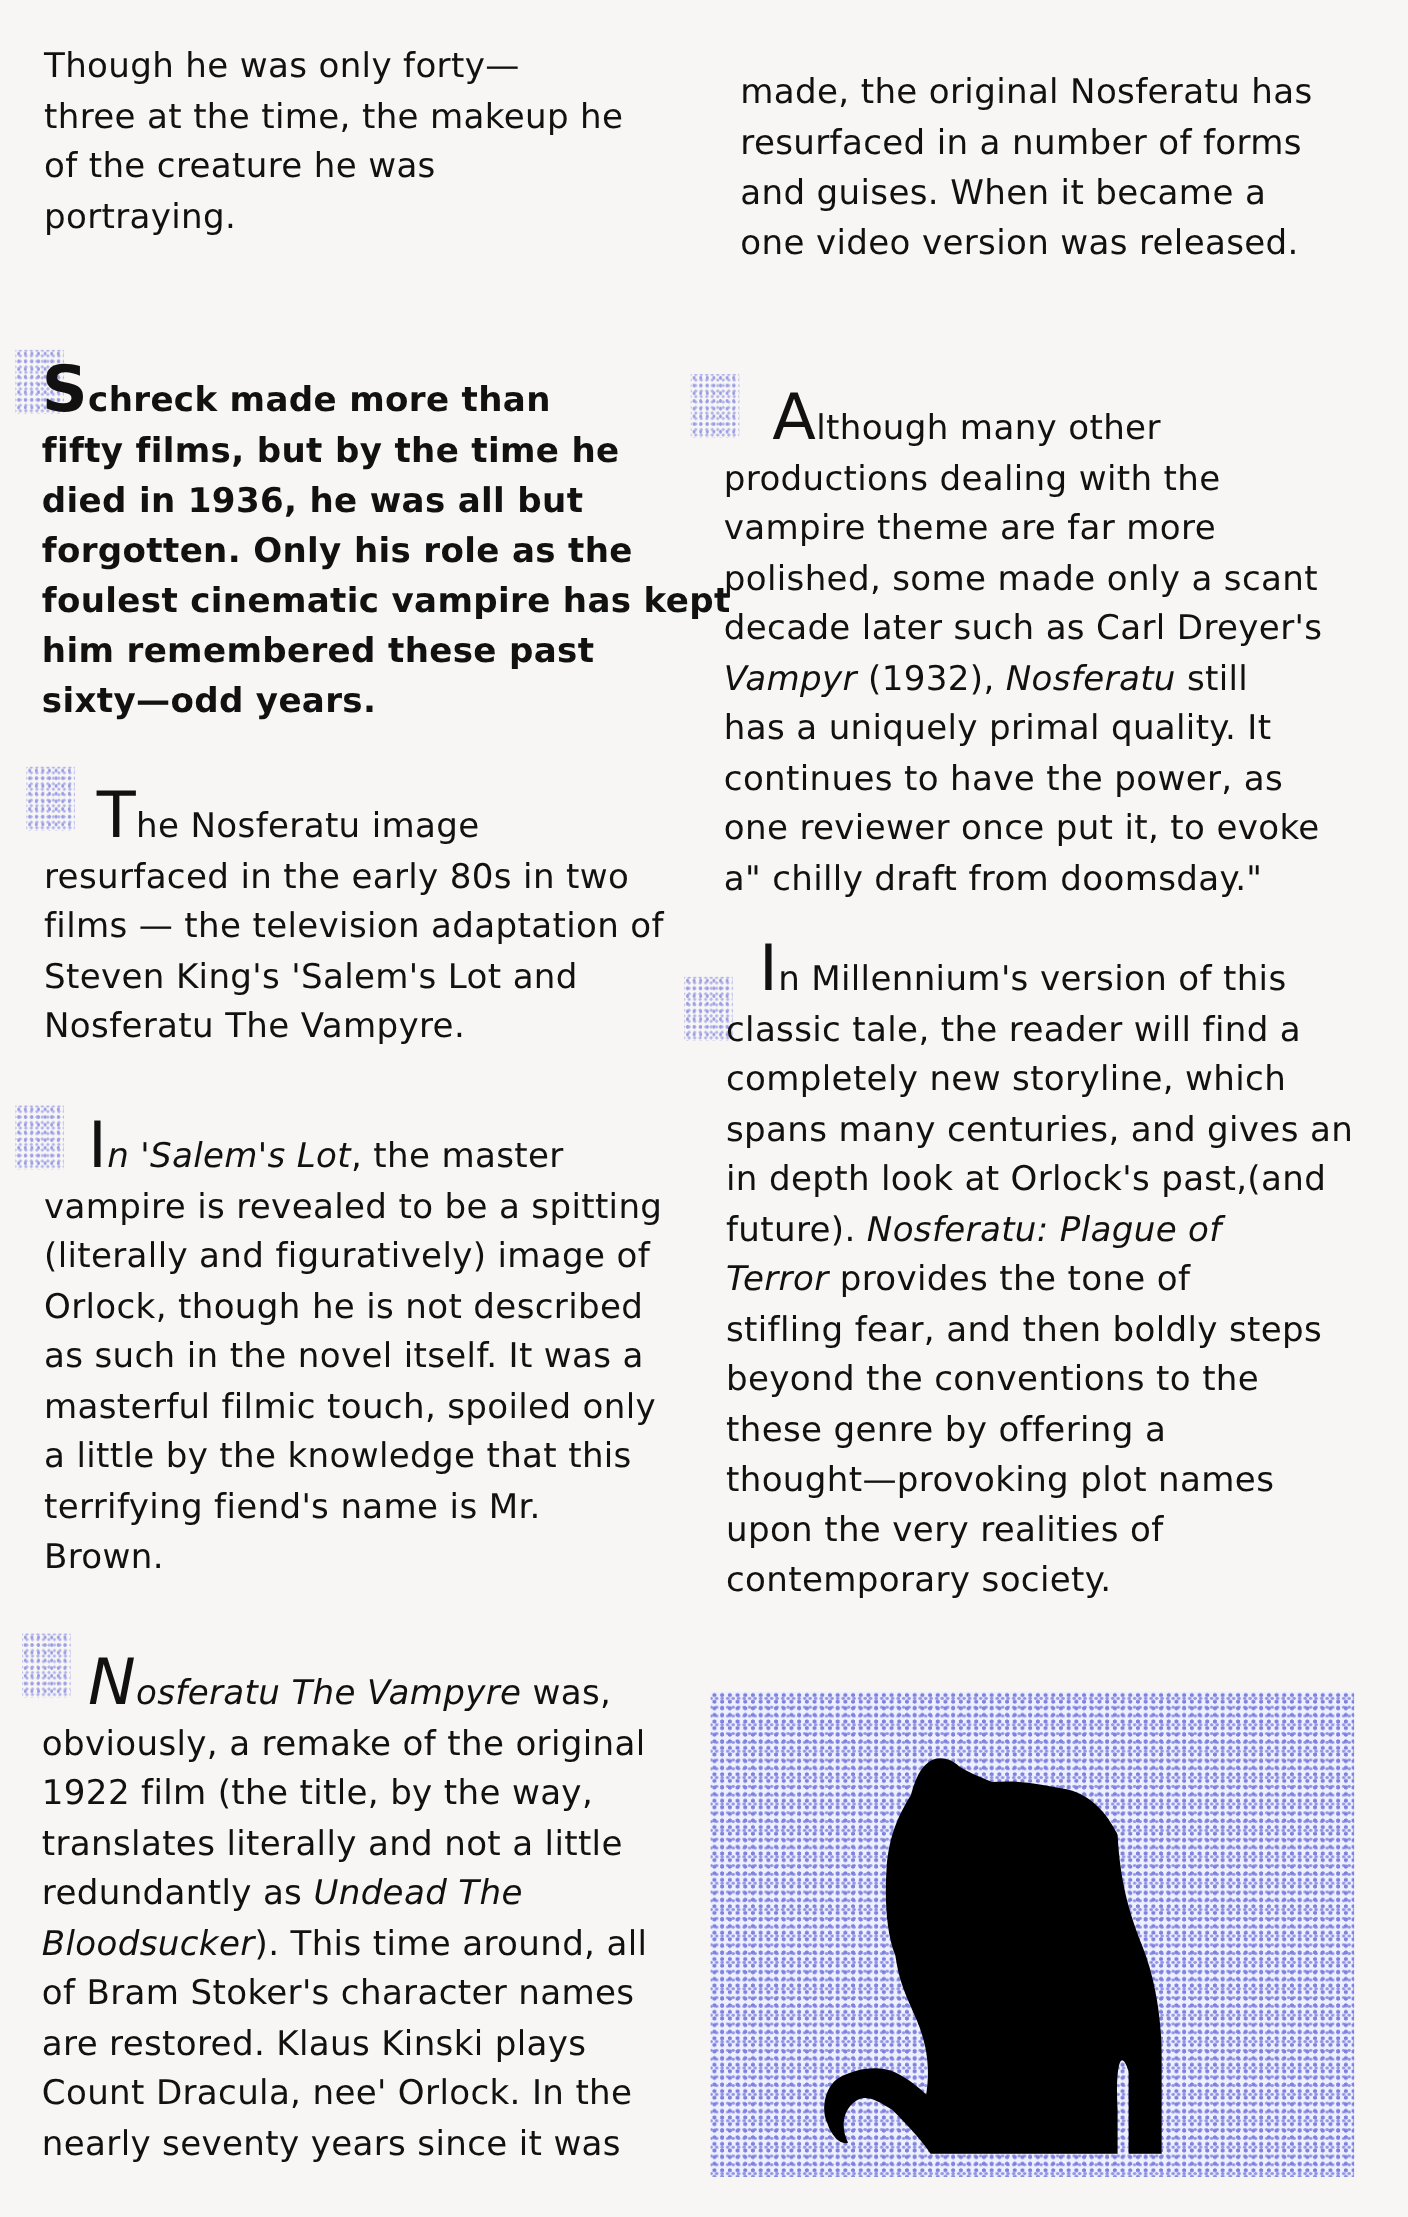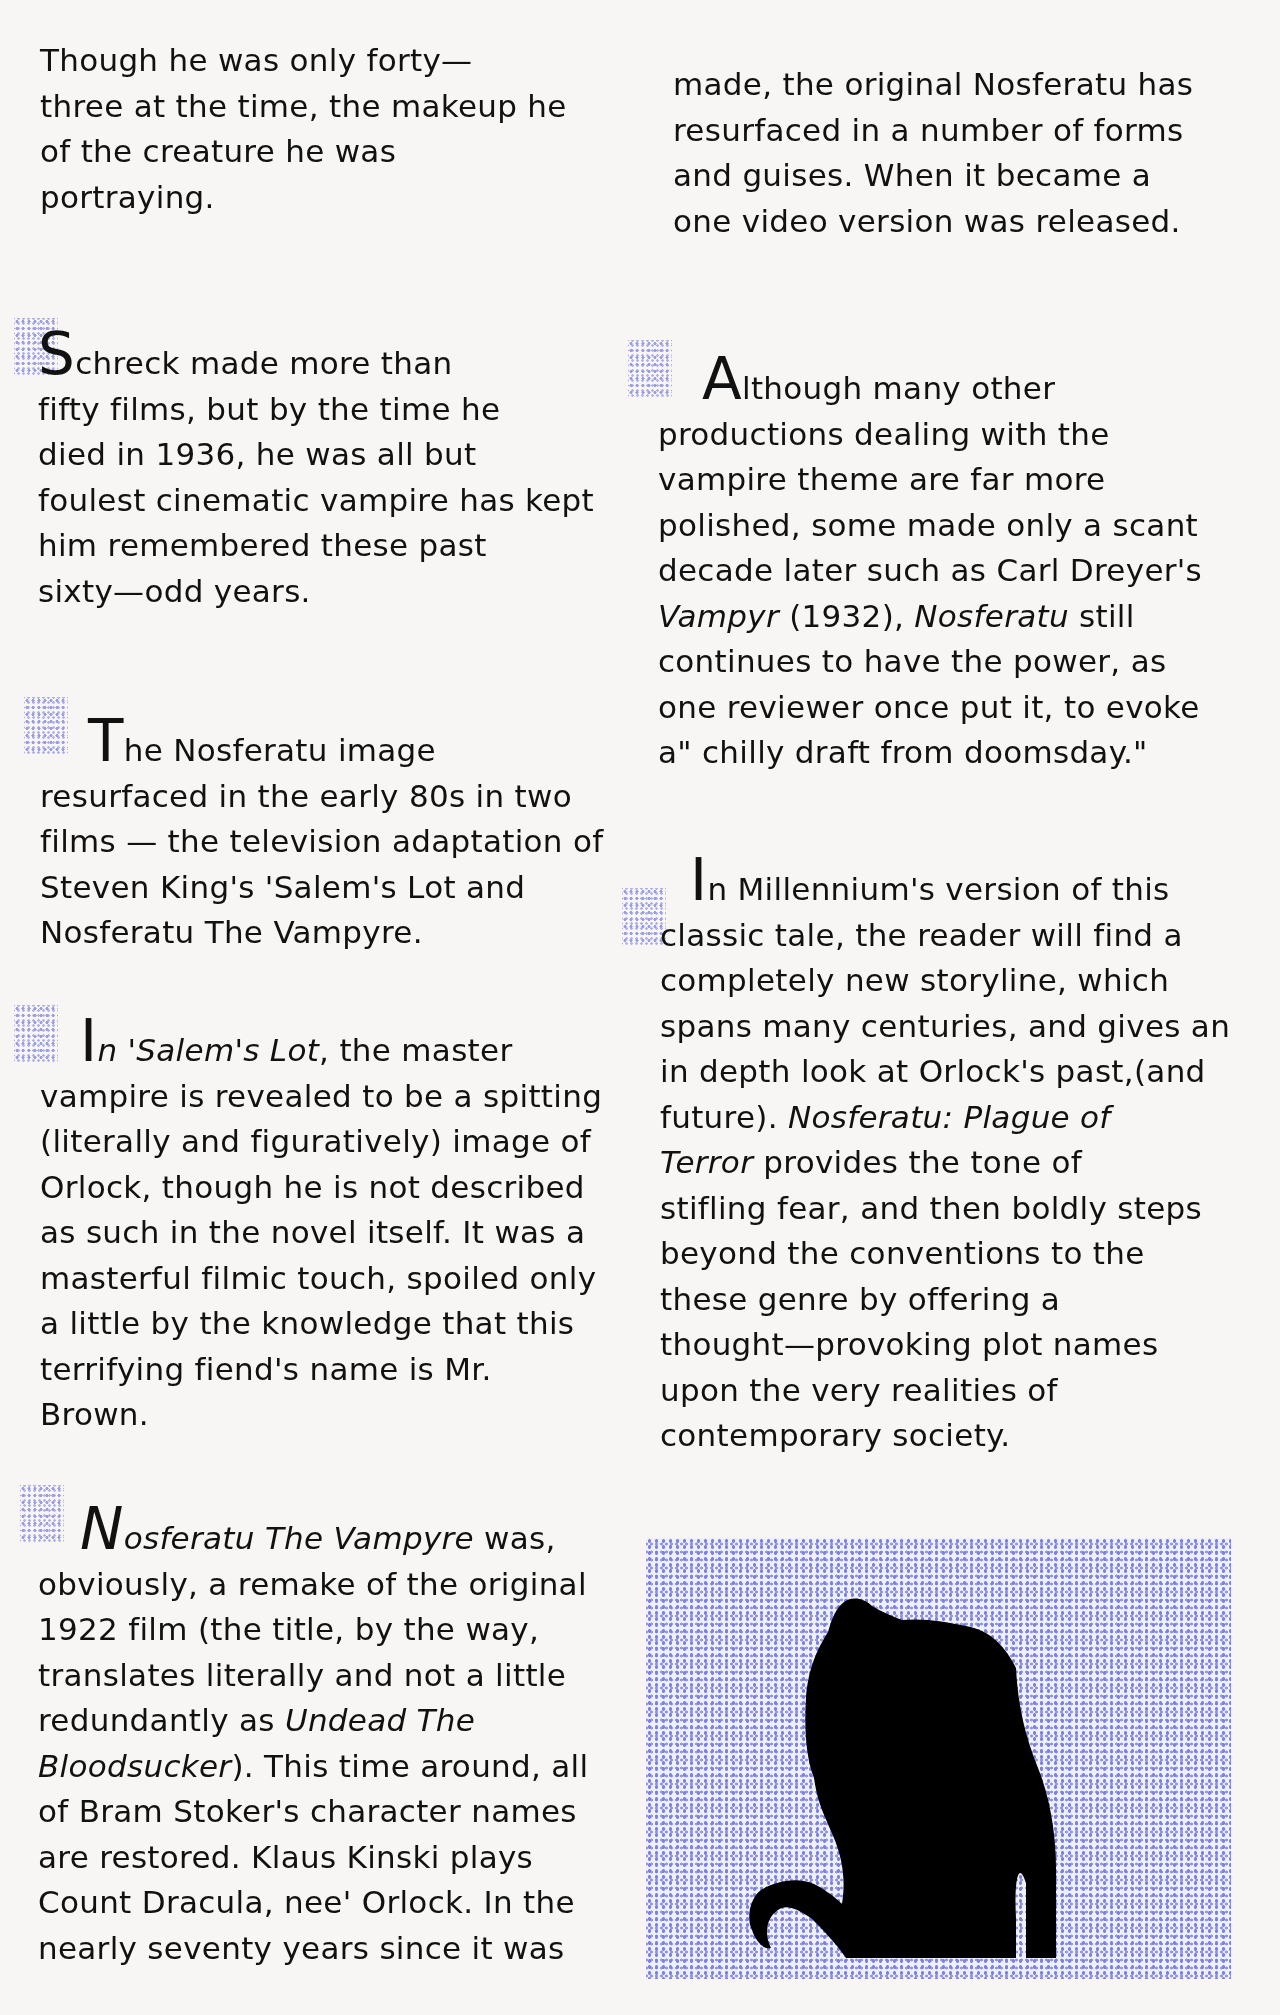--- a/index.html
+++ b/index.html
@@ -24,26 +24,27 @@
 <body>
 
 <div class="para" style="left:40px;top:38px;">
   <span class="line">Though he was only forty—</span>
   <span class="line">three at the time, the makeup he</span>
   <span class="line">of the creature he was</span>
   <span class="line">portraying.</span>
 </div>
 
 <div class="dropcap-box" style="left:14px;top:318px;"></div>
-<div class="para" style="left:38px;top:325px;">
+<div class="para" style="left:38px;top:325px;font-weight:bold;">
   <span class="line">
     <span class="cap">S</span><span>chreck made more than</span>
   </span>
   <span class="line">fifty films, but by the time he</span>
   <span class="line">died in 1936, he was all but</span>
+  <span class="line">forgotten. Only his role as the</span>
   <span class="line">foulest cinematic vampire has kept</span>
   <span class="line">him remembered these past</span>
   <span class="line">sixty—odd years.</span>
 </div>
 
 <div class="dropcap-box" style="left:24px;top:697px;"></div>
 <div class="para" style="left:40px;top:712px;">
   <span class="line">
     <span class="cap" style="margin-left:48px;">T</span><span>he Nosferatu image</span>
   </span>
@@ -100,20 +101,21 @@
   <span class="line">
     <span class="cap" style="margin-left:44px;">A</span><span>lthough many other</span>
   </span>
   <span class="line">productions dealing with the</span>
   <span class="line">vampire theme are far more</span>
   <span class="line">polished, some made only a scant</span>
   <span class="line">decade later such as Carl Dreyer's</span>
   <span class="line">
     <span class="it">Vampyr</span><span> (1932), </span><span class="it">Nosferatu</span><span> still</span>
   </span>
+  <span class="line">has a uniquely primal quality. It</span>
   <span class="line">continues to have the power, as</span>
   <span class="line">one reviewer once put it, to evoke</span>
   <span class="line">a" chilly draft from doomsday."</span>
 </div>
 
 <div class="dropcap-box" style="left:622px;top:888px;"></div>
 <div class="para" style="left:660px;top:851px;">
   <span class="line">
     <span class="cap" style="margin-left:30px;">I</span><span>n Millennium's version of this</span>
   </span>

